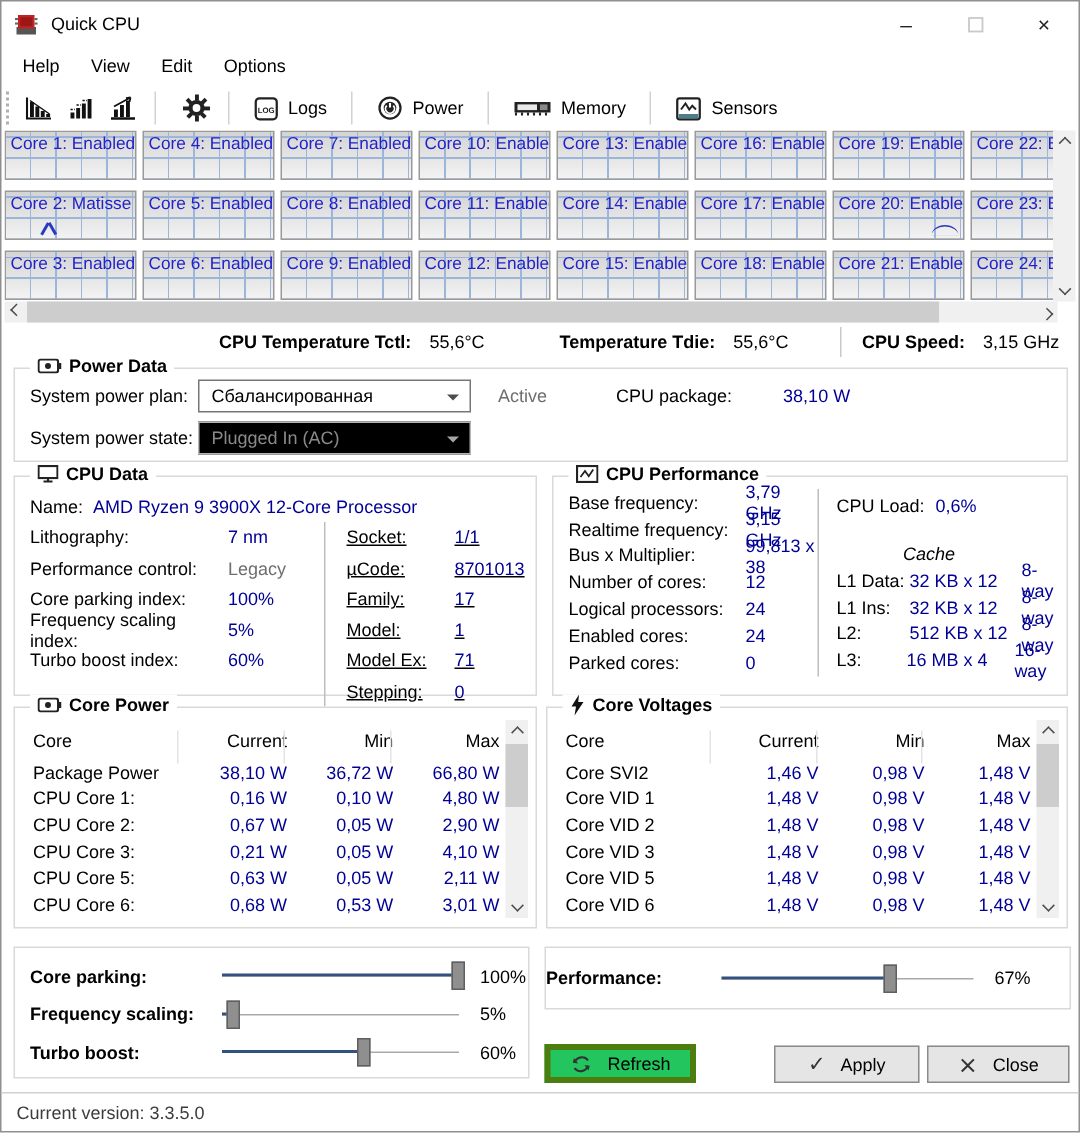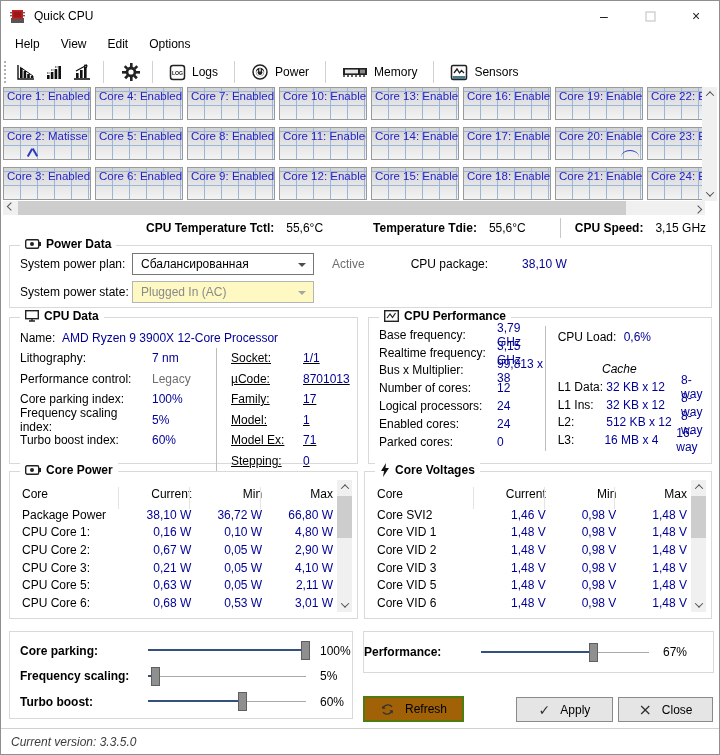--- a/index.html
+++ b/index.html
@@ -71,21 +71,21 @@
   
   .gbox { position:absolute; border:1px solid #d9d9d9; background:#fff; }
   .gtitle { position:absolute; top:-9px; left:10px; background:#fff; padding:0 5px; font-weight:bold; font-size:12px; display:flex; align-items:center; gap:5px; }
   .gtitle svg { display:block; }
 
   .power-box { top:244px; left:8px; width:703px; height:63px; }
   .pd-row { display:flex; align-items:center; height:24px; margin:6px 0 0 10px; }
   .pd-label { width:112px; }
   .combo { width:182px; height:22px; border:1px solid #767676; background:#fff; display:flex; align-items:center; padding:0 22px 0 8px; position:relative; font-size:12px; }
   .combo .drop { position:absolute; right:7px; top:9px; width:0; height:0; border-left:4px solid transparent; border-right:4px solid transparent; border-top:4px solid #4d4d4d; }
-  .combo.disabled { background:#fef9c3; border-color:#b5b5b5; color:#8a8a8a; }
+  .combo.disabled { background:#000000; border-color:#b5b5b5; color:#8a8a8a; }
   .combo.disabled .drop { border-top-color:#a5a5a5; }
   .active-lbl { margin-left:18px; color:#6e6e6e; }
   .pkg-lbl { margin-left:46px; }
   .pkg-val { margin-left:34px; }
 
   .cpu-data-box { top:316px; left:8px; width:349px; height:147px; }
   .cpu-perf-box { top:316px; left:367px; width:344px; height:147px; }
   .name-row { display:flex; align-items:center; height:21px; margin:9px 0 0 10px; }
   .name-row .k { width:42px; }
   .kv { display:flex; align-items:center; height:20.5px; }
@@ -131,27 +131,27 @@
   .fill { position:absolute; top:8px; left:0; height:2px; background:#33517c; }
   .thumb { position:absolute; top:0; width:9px; height:19px; background:#8f8f8f; border:1px solid #5f5f5f; }
   .slider-val { margin-left:14px; }
 
   .perf-slider-box { top:630px; left:362px; width:351px; height:42px; border:1px solid #d9d9d9; position:absolute; display:flex; align-items:center; }
   .perf-slider-box .lab { font-weight:bold; width:117px; }
   .perf-slider-box .track-wrap { width:168px; }
 
   
   .btn { position:absolute; height:25px; background:#e5e5e5; border:1px solid #8a8a8a; display:flex; align-items:center; justify-content:center; gap:10px; font-size:12px; }
-  .btn-refresh { left:362px; top:695px; width:101px; height:26px; border:2px solid #4d7c0f; background:#a16207; }
+  .btn-refresh { left:362px; top:695px; width:101px; height:26px; border:4px solid #4d7c0f; background:#22c55e; }
   .btn-apply { left:515px; top:696px; width:97px; }
   .btn-close { left:617px; top:696px; width:95px; }
   .btn .glyph { font-family:"DejaVu Sans", sans-serif; font-size:14px; color:#333; }
 
   
-  .statusbar { position:absolute; top:727px; left:0; width:100%; height:27px; border-top:1px solid #d0d0d0; display:flex; align-items:center; padding-left:10px; font-style:italic; color:#3c3c3c; }
+  .statusbar { position:absolute; top:727px; left:0; width:100%; height:27px; border-top:1px solid #d0d0d0; display:flex; align-items:center; padding-left:10px; color:#3c3c3c; }
 </style>
 </head>
 <body>
 
 <div class="titlebar">
   <svg class="app-icon" viewBox="0 0 17 17">
     <rect x="2" y="10" width="13" height="5" fill="#555"></rect>
     <rect x="3" y="2" width="11" height="9" fill="#c32222"></rect>
     <rect x="4.5" y="3.5" width="8" height="6" fill="#9c1818"></rect>
     <rect x="1" y="4" width="2" height="1.4" fill="#666"></rect>

